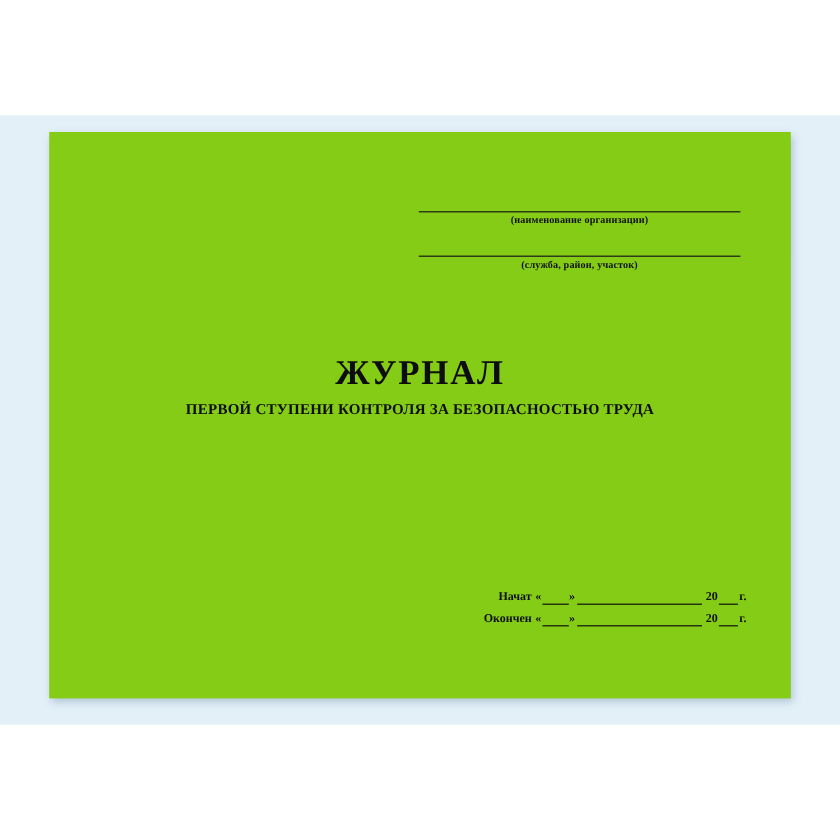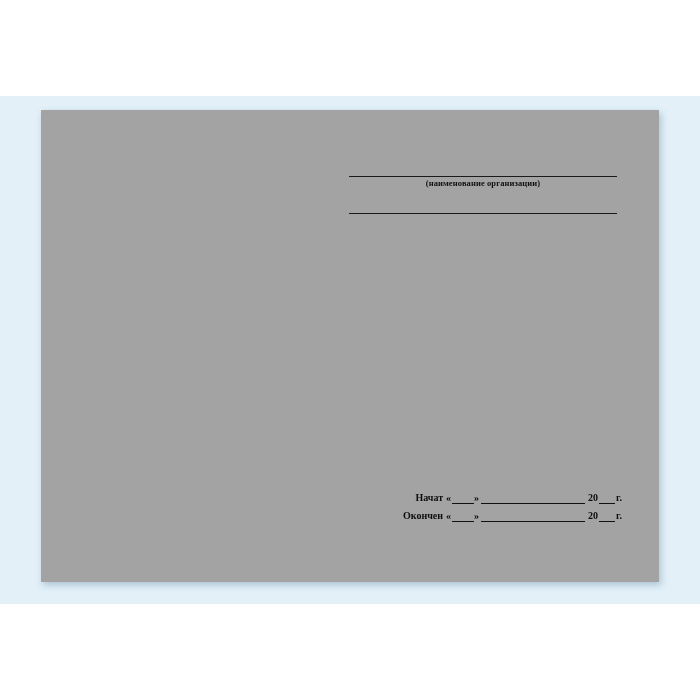--- a/index.html
+++ b/index.html
@@ -40,21 +40,21 @@
     background: #ffffff;
   }
 
   
   .sheet {
     position: absolute;
     left: 41px;
     top: 110px;
     width: 618px;
     height: 472px;
-    background: #a3a3a3;
+    background: #84cc16;
     box-shadow: 2px 3px 7px rgba(70, 110, 140, 0.35);
   }
 
   .org-block {
     position: absolute;
     left: 308px;
     top: 52px;
     width: 268px;
     text-align: center;
   }
@@ -148,22 +148,27 @@
 <div class="backdrop-top"></div>
 <div class="backdrop-bottom"></div>
 
 <div class="sheet">
 
   <div class="org-block">
     <div class="rule"></div>
     <div class="rule-caption">(наименование организации)</div>
     <div class="rule-gap"></div>
     <div class="rule"></div>
+    <div class="rule-caption">(служба, район, участок)</div>
   </div>
 
+  <div class="title-block">
+    <div class="doc-title">ЖУРНАЛ</div>
+    <div class="doc-subtitle">ПЕРВОЙ СТУПЕНИ КОНТРОЛЯ  ЗА БЕЗОПАСНОСТЬЮ ТРУДА</div>
+  </div>
 
   <div class="dates-block">
     <div class="date-row">
       <span class="date-label">Начат</span>
       <span class="date-quote-open">«</span>
       <span class="date-day"></span>
       <span>»</span>
       <span class="date-month"></span>
       <span class="date-year">20</span>
       <span class="date-year-blank"></span>

